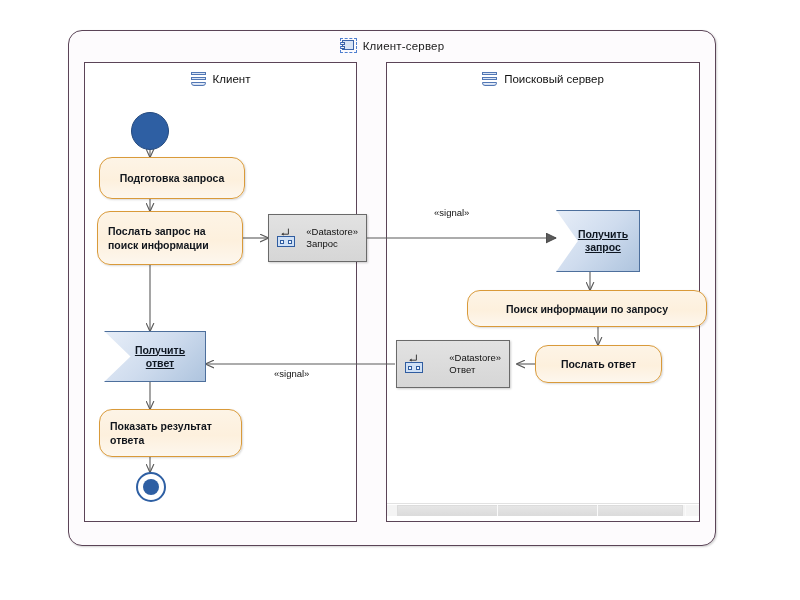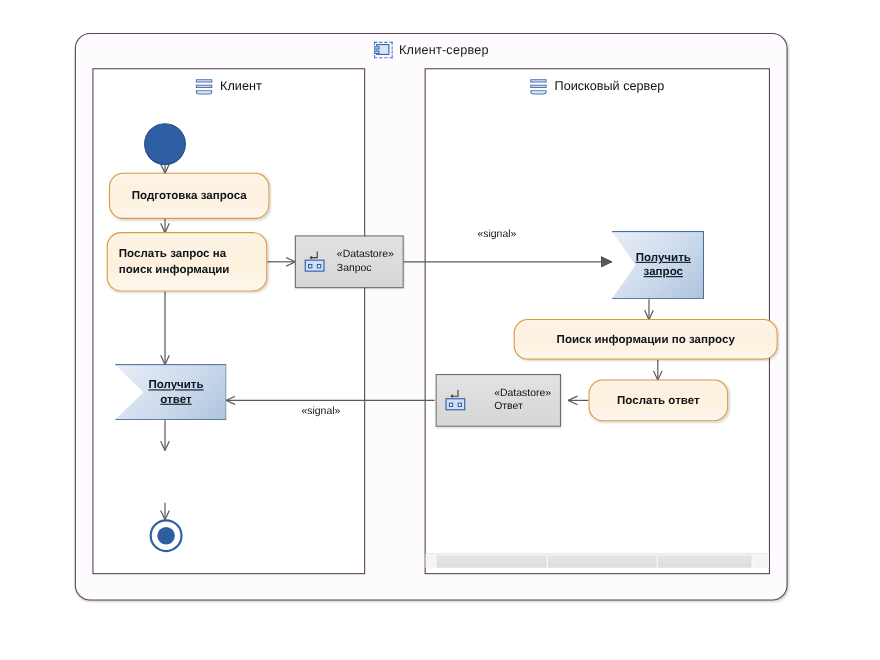--- a/index.html
+++ b/index.html
@@ -42,21 +42,21 @@
     position:absolute;left:0;top:-1px;width:17px;height:15px;
     border:1px dashed #4f7fd0;box-sizing:border-box;
   }
 
   
   .partition{
     position:absolute;top:62px;height:460px;
     border:1px solid #5b4457;background:#ffffff;
     box-sizing:border-box;
   }
-  #part-client{left:84px;width:248px;text-align:center;}
+  #part-client{left:84px;width:273px;text-align:center;}
   #part-server{left:386px;width:314px;text-align:right;}
 
   .part-head{
     position:absolute;left:0;top:9px;width:100%;
     display:flex;align-items:center;justify-content:center;gap:7px;
     font-size:11.5px;color:#111;
   }
   .icon-partition{
     width:15px;height:14px;position:relative;display:inline-block;flex:none;
   }
@@ -274,20 +274,23 @@
     <span class="ds-text">
       <span class="stereo">«Datastore»</span><br>
       <span>Ответ</span>
     </span>
   </div>
 
   <div class="node accept" style="left:104px;top:331px;width:102px;height:51px;">
     <span class="txt">Получить ответ</span>
   </div>
 
+  <div class="node action" style="left:99px;top:409px;width:143px;height:48px;">
+    <span class="txt">Показать результат ответа</span>
+  </div>
 
   <div class="node final" style="left:136px;top:472px;width:30px;height:30px;">
     <span class="dot"></span>
   </div>
 
   <div class="scrollbar">
     <div class="track"></div>
     <div class="thumb"></div>
     <div class="seg" style="left:110px;"></div>
     <div class="seg" style="left:210px;"></div>

